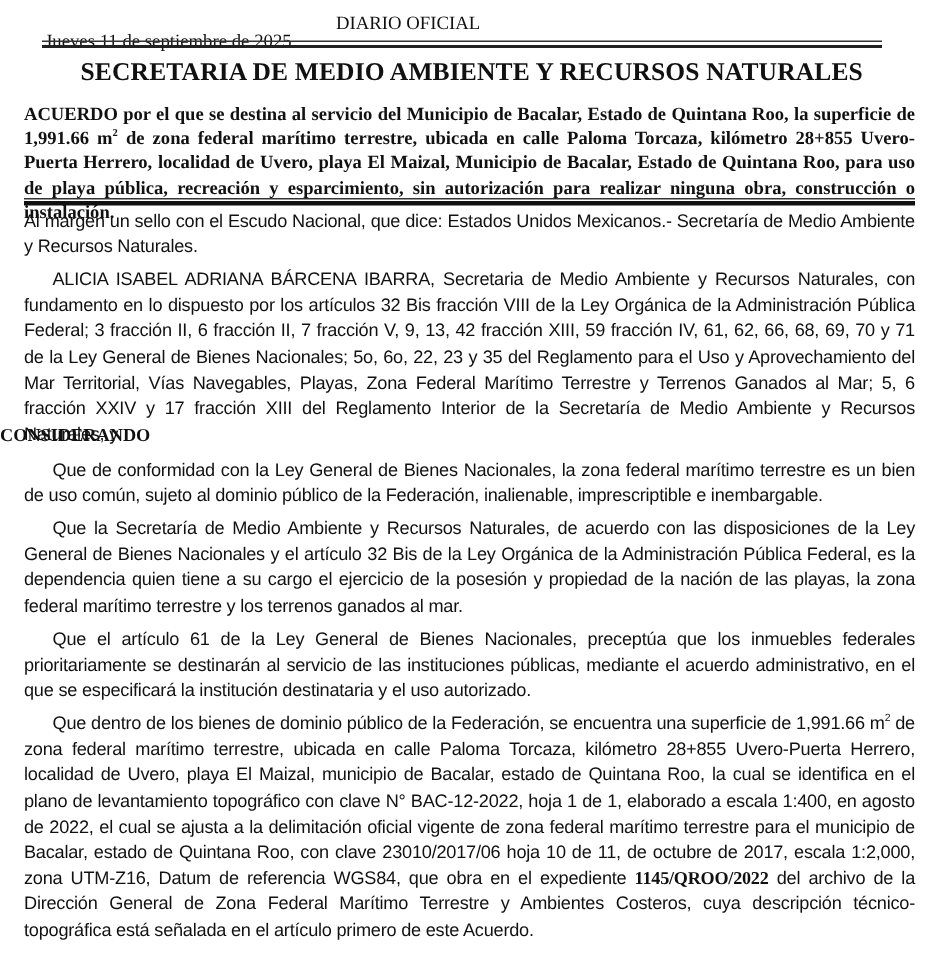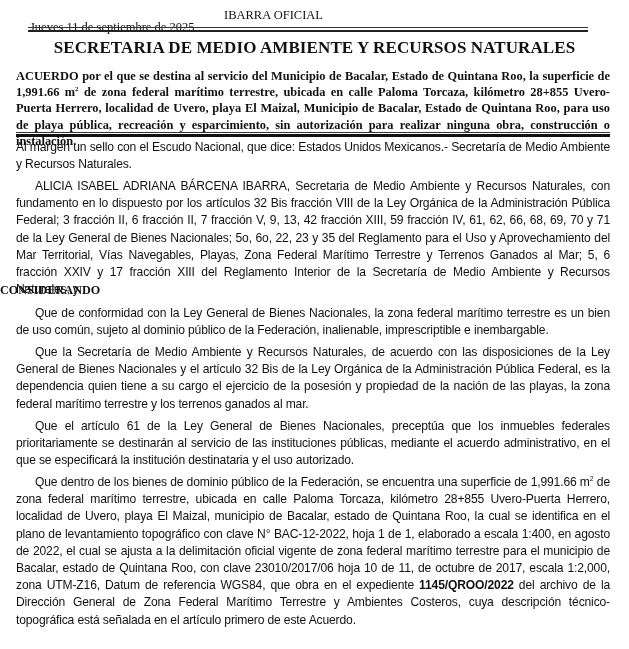--- a/index.html
+++ b/index.html
@@ -8,31 +8,31 @@
     .header-row { position: absolute; left: 30px; top: 8px; width: 560px; font-family: "Liberation Serif", serif; font-size: 12.5px; }
     .header-date { position: absolute; left: 0; top: 12px; }
     .header-journal { position: absolute; left: 194px; top: 0; }
     .header-rule { position: absolute; left: 28px; top: 27px; width: 560px; height: 5px; border-top: 1px solid #333; border-bottom: 2px solid #222; box-sizing: border-box; }
     .section-title { position: absolute; left: 0; top: 38px; width: 629px; text-align: center; font-family: "Liberation Serif", serif; font-weight: bold; font-size: 17px; letter-spacing: 0.1px; }
     .acuerdo { position: absolute; left: 16px; top: 68px; width: 594px; font-family: "Liberation Serif", serif; font-weight: bold; font-size: 12.4px; line-height: 16.2px; text-align: justify; }
     .acuerdo-rule { position: absolute; left: 16px; top: 132px; width: 594px; height: 5px; border-top: 1px solid #333; border-bottom: 3px solid #111; box-sizing: border-box; }
     .body-text { position: absolute; left: 16px; width: 594px; font-family: "Liberation Sans", sans-serif; font-size: 12.1px; line-height: 17.2px; text-align: justify; letter-spacing: -0.15px; }
     .indent { text-indent: 19px; }
     .consider { position: absolute; left: 0; top: 283px; width: 629px; font-family: "Liberation Serif", serif; font-weight: bold; font-size: 12.2px; }
-    .b { font-weight: bold; }
+    .b { font-weight: bold; font-family: Liberation Serif, serif; }
     sup { font-size: 7px; line-height: 0; vertical-align: super; }
   </style>
 </head>
 <body>
 
 <div class="page">
 
   <div class="header-row">
     <span class="header-date">Jueves 11 de septiembre de 2025</span>
-    <span class="header-journal">IBARRA OFICIAL</span>
+    <span class="header-journal">DIARIO OFICIAL</span>
   </div>
   <div class="header-rule"></div>
 
   <div class="section-title">SECRETARIA DE MEDIO AMBIENTE Y RECURSOS NATURALES</div>
 
   <div class="acuerdo"><span>ACUERDO por el que se destina al servicio del Municipio de Bacalar, Estado de Quintana Roo, la superficie de 1,991.66 m</span><sup>2</sup><span> de zona federal marítimo terrestre, ubicada en calle Paloma Torcaza, kilómetro 28+855 Uvero-Puerta Herrero, localidad de Uvero, playa El Maizal, Municipio de Bacalar, Estado de Quintana Roo, para uso de playa pública, recreación y esparcimiento, sin autorización para realizar ninguna obra, construcción o instalación.</span></div>
   <div class="acuerdo-rule"></div>
 
   <div class="body-text" style="top:139px;">Al margen un sello con el Escudo Nacional, que dice: Estados Unidos Mexicanos.- Secretaría de Medio Ambiente y Recursos Naturales.</div>
 

